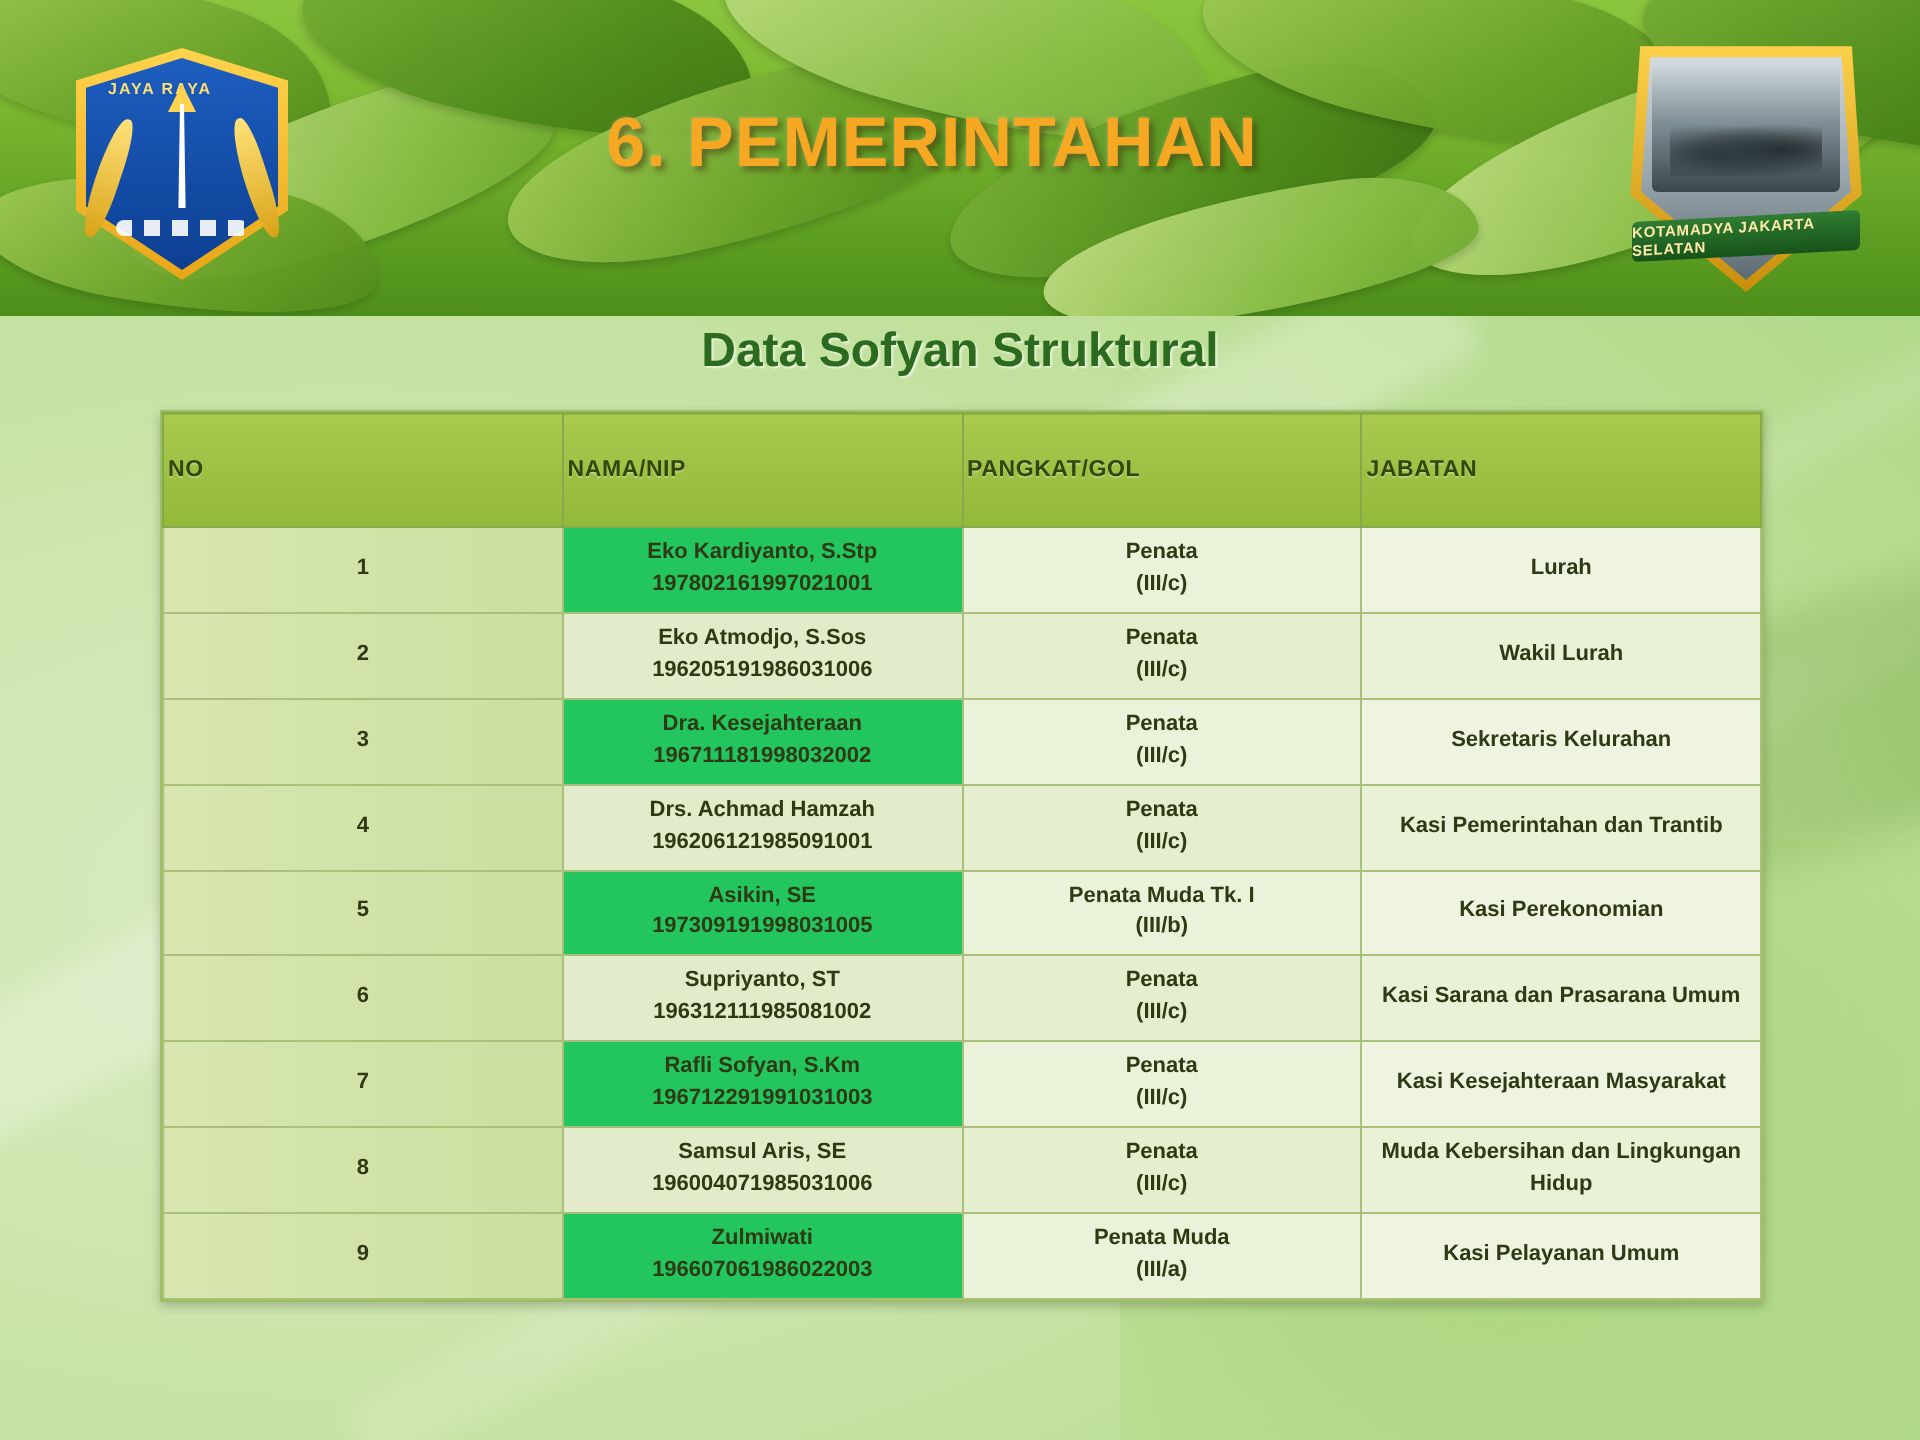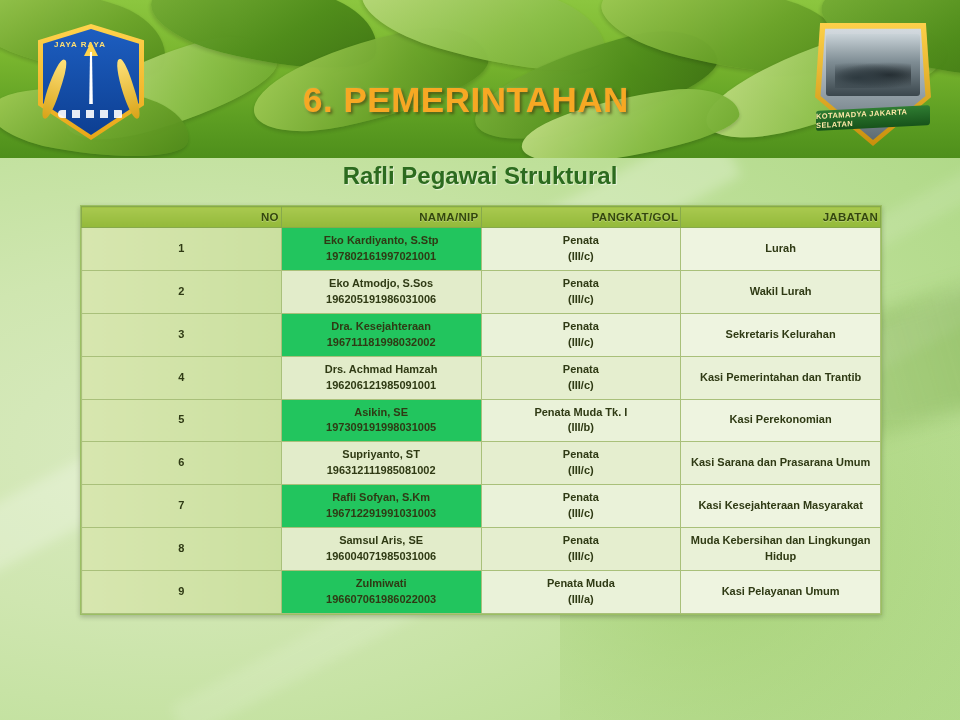--- a/index.html
+++ b/index.html
@@ -62,21 +62,21 @@
     opacity: 0.95;
   }
   .header .leaf.dark {
     background: linear-gradient(135deg, #7fb43c, #4e8b1a 60%, #3c6f12);
   }
   .header .leaf.light {
     background: linear-gradient(135deg, #c6e08a, #8dc04a 60%, #6da72c);
   }
   .header-title {
     position: absolute;
-    left: 0; top: 80px;
+    left: 0; top: 52px;
     width: 932px;
     text-align: center;
     font-size: 35px;
     font-weight: bold;
     color: #f7a823;
     text-shadow: 2px 2px 3px rgba(60,40,0,0.55), 0 0 2px rgba(255,255,255,0.3);
     letter-spacing: .5px;
     z-index: 6;
   }
 
@@ -208,23 +208,23 @@
     width: 100%;
     border-collapse: collapse;
     table-layout: fixed;
     background: #eaf2d6;
   }
   table.data th {
     background: linear-gradient(180deg, #a9c94f, #93b93a);
     color: #33460d;
     font-size: 11.5px;
     font-weight: bold;
-    padding: 4px 2px;
+    padding: 22px 2px;
     border: 1px solid #87a94b;
-    text-align: right;
+    text-align: left;
     letter-spacing: .3px;
     text-shadow: 0 1px 0 rgba(255,255,255,0.25);
   }
   table.data td {
     border: 1px solid #a9c07a;
     font-size: 11px;
     font-weight: bold;
     color: #2f3a14;
     text-align: center;
     padding: 5px 4px;
@@ -289,21 +289,21 @@
     <div class="wave"></div>
   </div>
 
   <div class="emblem-right">
     <div class="shield"></div>
     <div class="shield-in"></div>
     <div class="scene"></div>
     <div class="ribbon">KOTAMADYA JAKARTA SELATAN</div>
   </div>
 
-  <div class="subtitle">Rafli Pegawai Struktural</div>
+  <div class="subtitle">Data Sofyan Struktural</div>
 
   <div class="table-wrap">
     <table class="data">
       <thead>
         <tr>
           <th class="c-no">NO</th>
           <th>NAMA/NIP</th>
           <th>PANGKAT/GOL</th>
           <th>JABATAN</th>
         </tr>

